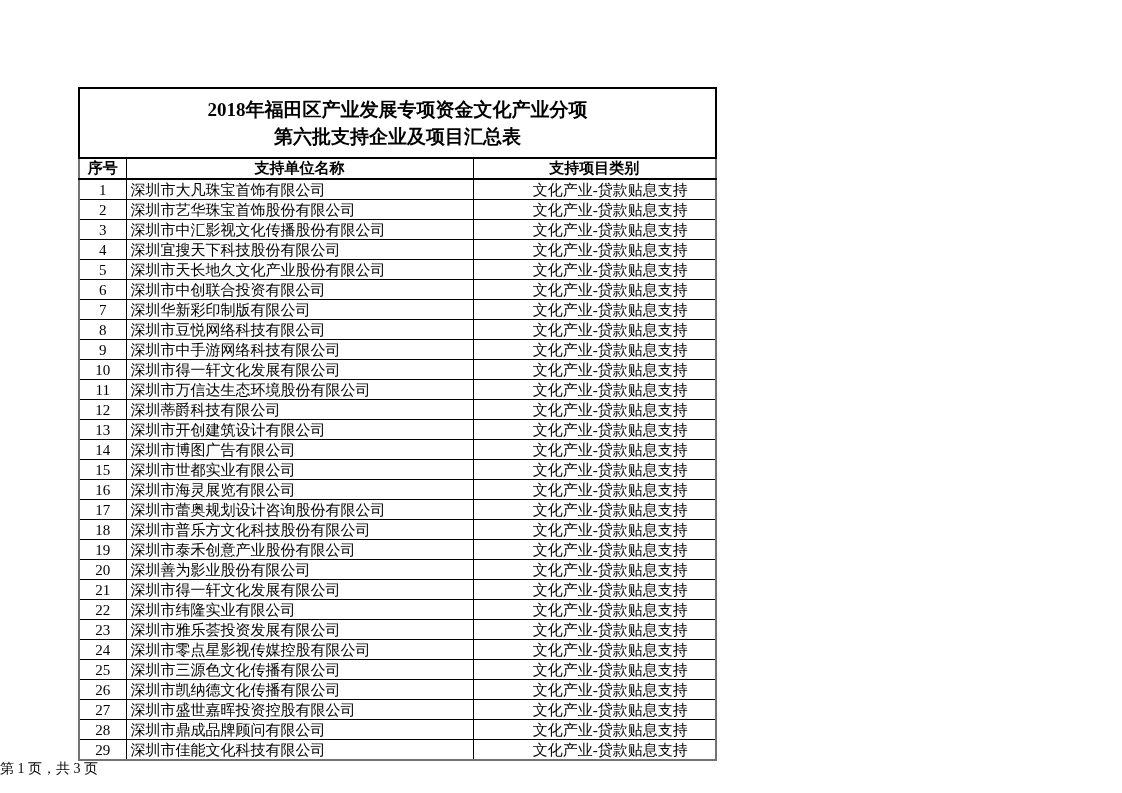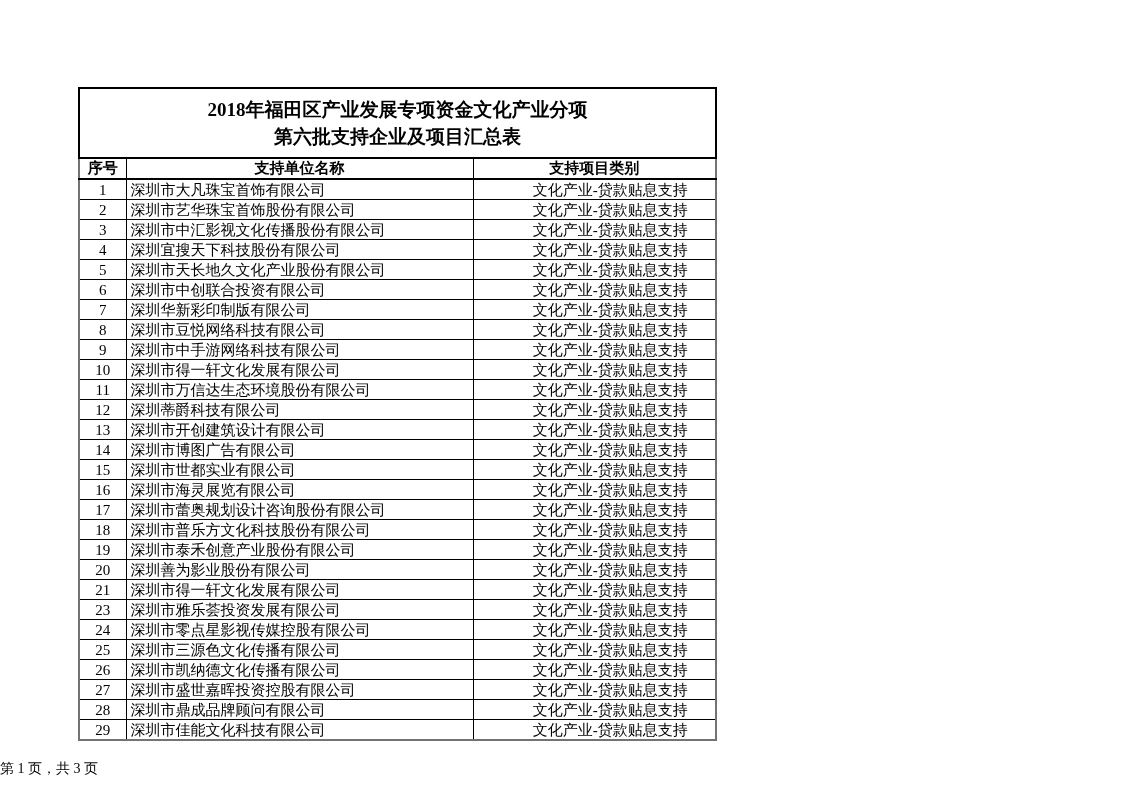--- a/index.html
+++ b/index.html
@@ -218,20 +218,25 @@
     <td class="cell-name">深圳善为影业股份有限公司</td>
     <td class="cell-cat">文化产业-贷款贴息支持</td>
   </tr>
 
   <tr>
     <td class="cell-no">21</td>
     <td class="cell-name">深圳市得一轩文化发展有限公司</td>
     <td class="cell-cat">文化产业-贷款贴息支持</td>
   </tr>
 
+  <tr>
+    <td class="cell-no">22</td>
+    <td class="cell-name">深圳市纬隆实业有限公司</td>
+    <td class="cell-cat">文化产业-贷款贴息支持</td>
+  </tr>
 
   <tr>
     <td class="cell-no">23</td>
     <td class="cell-name">深圳市雅乐荟投资发展有限公司</td>
     <td class="cell-cat">文化产业-贷款贴息支持</td>
   </tr>
 
   <tr>
     <td class="cell-no">24</td>
     <td class="cell-name">深圳市零点星影视传媒控股有限公司</td>

